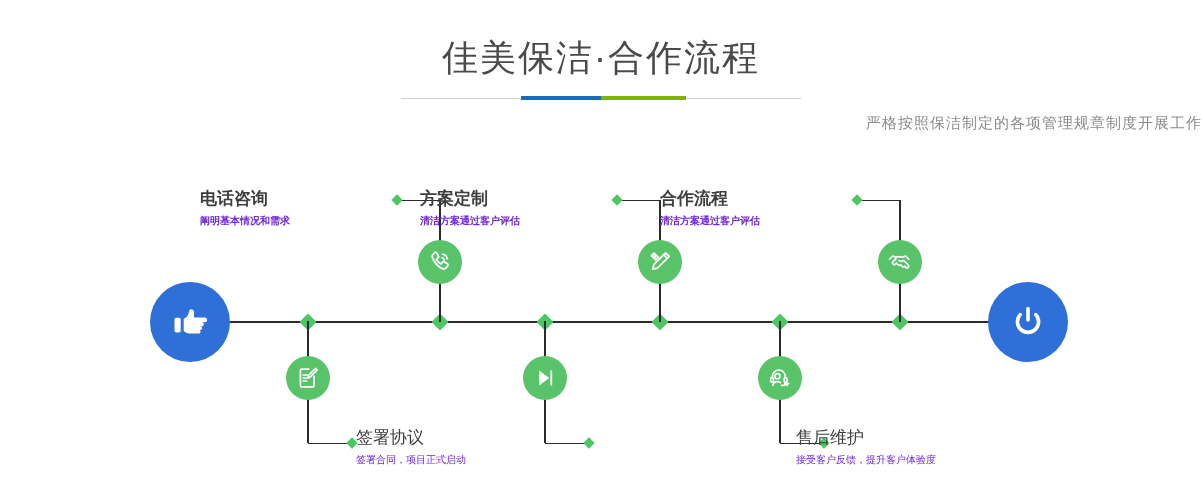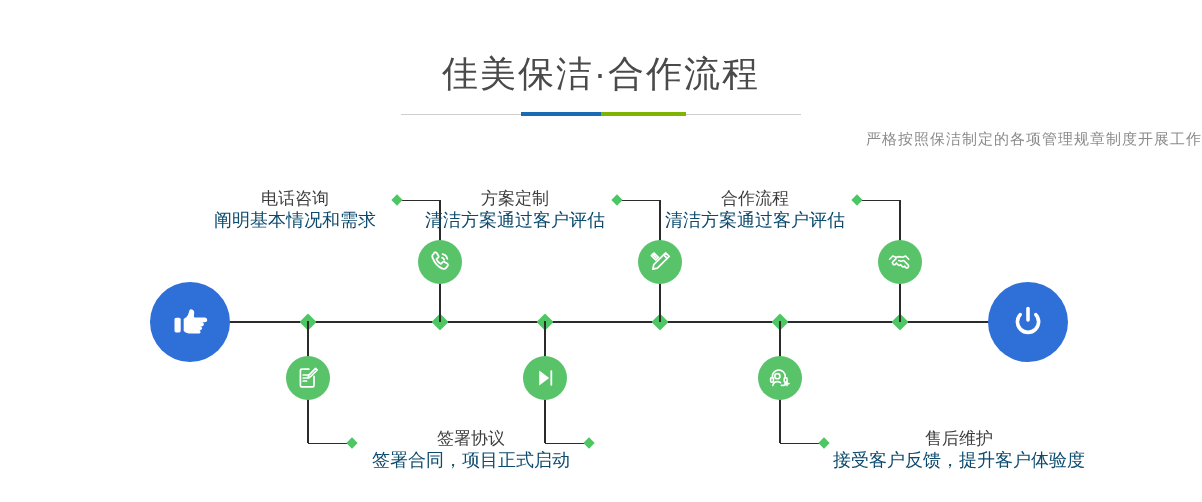--- a/index.html
+++ b/index.html
@@ -4,21 +4,21 @@
 <style>
   html,body{margin:0;padding:0;}
   body{
     width:1202px;height:502px;background:#ffffff;overflow:hidden;
     font-family:"Liberation Sans","DejaVu Sans",sans-serif;
     -webkit-font-smoothing:antialiased;
   }
   .stage{position:relative;width:1202px;height:502px;}
 
   
-  .header{position:absolute;left:0;top:16px;width:1202px;text-align:center;}
+  .header{position:absolute;left:0;top:0;width:1202px;text-align:center;}
   .title{
     margin:0;padding-top:36px;
     font-size:36px;line-height:44px;color:#4a4a4a;
     letter-spacing:2px;font-weight:400;
   }
   .rule-wrap{position:relative;width:400px;height:14px;margin:12px auto 0;}
   .rule-base{position:absolute;left:0;top:6px;width:400px;height:1px;background:#cfcfcf;}
   .rule-blue{position:absolute;left:120px;top:4px;width:80px;height:4px;background:#1a6bb5;}
   .rule-green{position:absolute;left:200px;top:4px;width:85px;height:4px;background:#7fb400;}
   .subtitle{
@@ -51,23 +51,23 @@
 
   .node-icon{
     position:absolute;width:44px;height:44px;border-radius:50%;
     background:#59c36a;display:flex;align-items:center;justify-content:center;
     z-index:3;
   }
   .node-icon svg{display:block;}
 
   .lbl{position:absolute;white-space:nowrap;}
   .lbl .t{font-size:17px;line-height:23px;color:#3d3d3d;}
-  .lbl .d{font-size:18px;line-height:21px;color:#0c4a6e;}
-  .lbl.r{text-align:center;}
-  .lbl.l{text-align:center;}
+  .lbl .d{font-size:10px;line-height:21px;color:#6d28d9;}
+  .lbl.r{text-align:left;font-weight:bold;}
+  .lbl.l{text-align:left;font-family:Liberation Mono, monospace;}
 </style>
 </head>
 <body>
 
 <div class="stage">
 
   <div class="header">
     <h1 class="title">佳美保洁·合作流程</h1>
     <div class="rule-wrap">
       <div class="rule-base"></div>
@@ -203,18 +203,18 @@
         <path d="M5.4 13.0v-1.6a6.4 6.4 0 0 1 12.8 0V13"></path>
         <rect x="3.6" y="12.6" width="2.8" height="4.6" rx="1.2"></rect>
         <rect x="17.2" y="12.6" width="2.8" height="4.6" rx="1.2"></rect>
         <path d="M18.6 17.4v0.8c0 1.2-1.0 2.2-2.2 2.2h-2.0"></path>
         <circle cx="10.4" cy="11.2" r="2.6"></circle>
         <path d="M5.8 20.4c0.6-2.4 2.4-3.8 4.6-3.8 1.2 0 2.3 0.4 3.1 1.1"></path>
         <path d="M18.0 18.6h4.0M20.0 16.6v4.0"></path>
       </svg>
     </span>
   </div>
-  <div class="lbl l" style="left:824px;top:427px;width:270px;">
+  <div class="lbl l" style="left:796px;top:427px;width:270px;">
     <div class="t">售后维护</div>
     <div class="d">接受客户反馈，提升客户体验度</div>
   </div>
 
 </div>
 
 </body></html>

